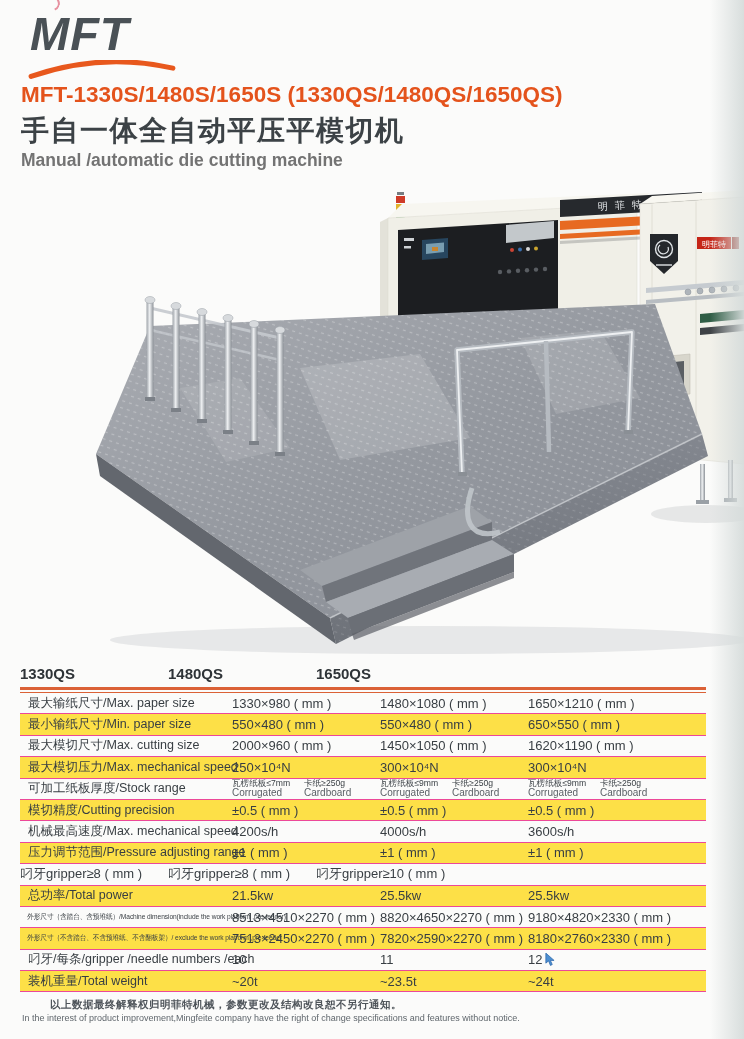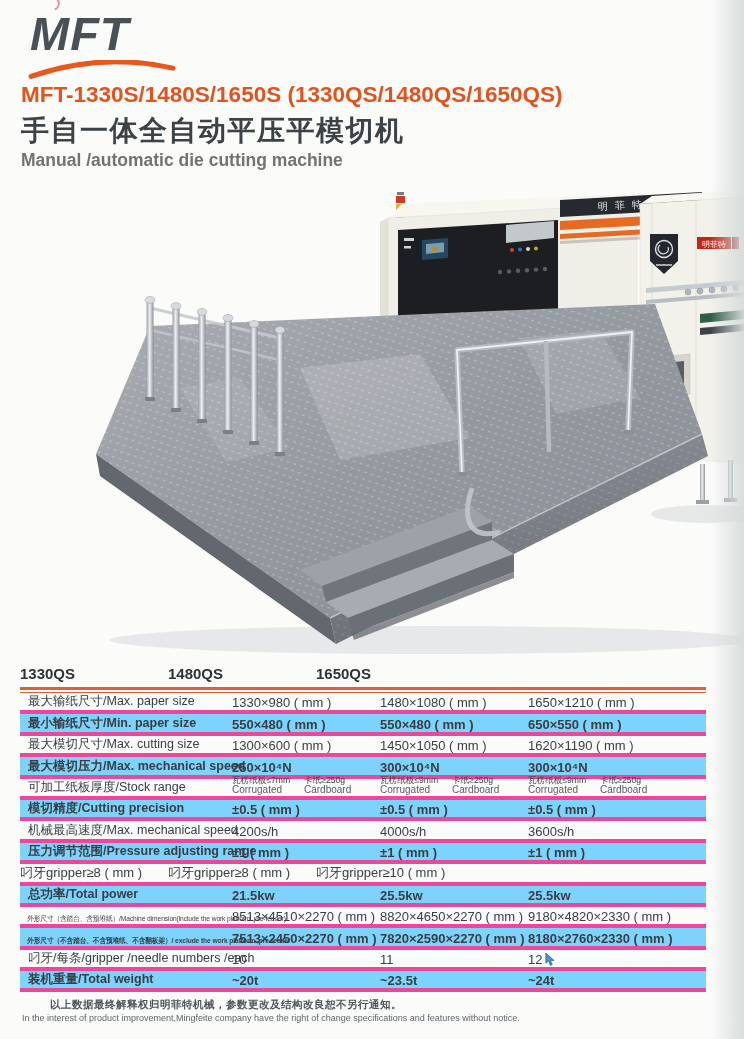--- a/index.html
+++ b/index.html
@@ -8,22 +8,22 @@
   .logo-text{position:absolute;left:30px;top:6px;font-family:Liberation Sans, sans-serif;
         font-style:italic;font-weight:bold;font-size:47px;color:#4a5156;letter-spacing:1px;}
   .logo-swoosh{position:absolute;left:26px;top:60px;width:152px;height:20px;}
   .title{position:absolute;left:21px;top:82px;margin:0;font-size:22.5px;font-weight:bold;color:#e4531c;white-space:nowrap;}
   .sub-zh{position:absolute;left:21px;top:112px;margin:0;font-size:28px;font-weight:bold;color:#3c4246;letter-spacing:1.5px;}
   .sub-en{position:absolute;left:21px;top:150px;margin:0;font-size:17.5px;font-weight:bold;color:#737373;}
   .photo{position:absolute;left:0;top:188px;width:744px;height:470px;}
   .spec{position:absolute;left:20px;top:660px;width:686px;font-size:13px;}
   .thead{display:flex;height:27px;align-items:center;font-weight:bold;font-size:15px;color:#2e3337;}
   .rule2{height:6px;border-top:3px solid #db6136;border-bottom:1px solid #db6136;box-sizing:border-box;}
-  .trow{display:flex;height:21.4px;align-items:flex-end;border-bottom:4px solid #ec4899;box-sizing:border-box;}
-  .trow.shade{background:#7dd3fc;font-weight:bold;}
+  .trow{display:flex;height:21.4px;align-items:center;border-bottom:1px solid #ec4899;box-sizing:border-box;}
+  .trow.shade{background:#fde047;}
   .tcell{overflow:visible;white-space:nowrap;}
   .tcell.label{width:212px;padding-left:8px;box-sizing:border-box;font-size:12.5px;}
   .tcell.val{width:148px;}
   .tcell.c2{flex:1;}
   .th.label{font-size:15px;}
   .small-label .tcell.label{font-size:7.4px;transform:scaleX(.9);transform-origin:left center;letter-spacing:-0.1px;}
   .stock .pair{display:inline-block;width:72px;vertical-align:top;line-height:1.08;}
   .stock .pm{font-size:8.6px;}
   .stock .ps{font-size:10px;color:#5a6066;}
   .note-zh{position:absolute;left:22px;top:998px;font-size:10.5px;font-weight:bold;color:#4e545a;letter-spacing:.5px;padding-left:28px;}
@@ -227,21 +227,21 @@
           <div class="tcell val c2">1650×1210 ( mm )</div>
         </div>
         <div class="trow shade">
           <div class="tcell label">最小输纸尺寸/Min. paper size</div>
           <div class="tcell val">550×480 ( mm )</div>
           <div class="tcell val">550×480 ( mm )</div>
           <div class="tcell val c2">650×550 ( mm )</div>
         </div>
         <div class="trow">
           <div class="tcell label">最大模切尺寸/Max. cutting size</div>
-          <div class="tcell val">1300×600 ( mm )</div>
+          <div class="tcell val">2000×960 ( mm )</div>
           <div class="tcell val">1450×1050 ( mm )</div>
           <div class="tcell val c2">1620×1190 ( mm )</div>
         </div>
         <div class="trow shade">
           <div class="tcell label">最大模切压力/Max. mechanical speed</div>
           <div class="tcell val">250×10⁴N</div>
           <div class="tcell val">300×10⁴N</div>
           <div class="tcell val c2">300×10⁴N</div>
         </div>
         <div class="trow stock">

